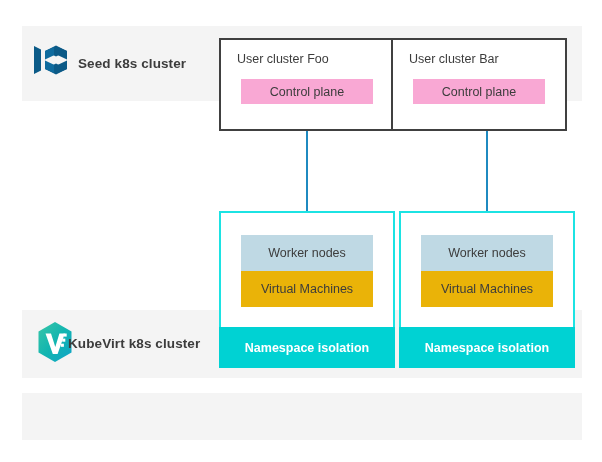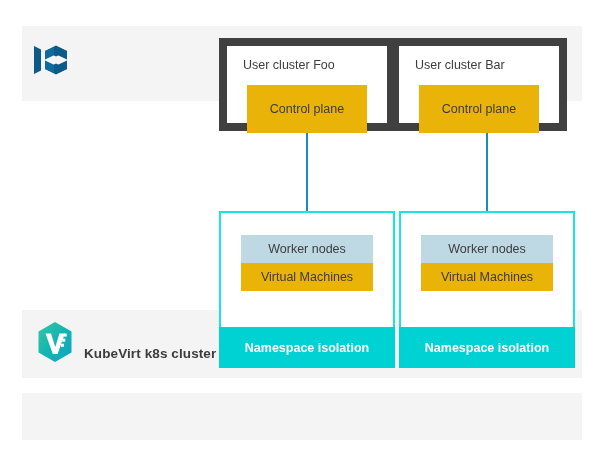--- a/index.html
+++ b/index.html
@@ -42,40 +42,40 @@
   
   .logo {
     position: absolute;
     display: block;
   }
 
   
   .cluster-box {
     position: absolute;
     background: #ffffff;
-    border: 8px solid #404040;
+    border: 2px solid #404040;
     box-sizing: border-box;
     z-index: 3;
     padding-left: 15px;
   }
   .cluster-title {
     position: absolute;
     top: 12px;
     left: 16px;
     font-size: 12.5px;
     color: #3c3c3c;
     white-space: nowrap;
   }
   .control-plane {
     position: absolute;
     left: 20px;
     right: 20px;
     top: 39px;
-    height: 48px;
-    background: #eab308;
+    height: 25px;
+    background: #f9a8d4;
     display: flex;
     align-items: center;
     justify-content: center;
     font-size: 12.5px;
     color: #3c3c3c;
   }
 
   
   .connector {
     position: absolute;
@@ -92,21 +92,21 @@
     box-sizing: border-box;
     z-index: 3;
   }
   .stack {
     position: absolute;
     left: 20px;
     right: 20px;
     top: 22px;
   }
   .stack-row {
-    height: 28px;
+    height: 36px;
     display: flex;
     align-items: center;
     justify-content: center;
     font-size: 12.5px;
     color: #3c3c3c;
   }
   .row-worker { background: #bfd9e4; }
   .row-vm     { background: #eab308; }
 
   .namespace-bar {
@@ -136,36 +136,37 @@
     <polygon points="0,2 7,5.5 7,26.5 0,30" fill="#0b5a87"></polygon>
 
     <polygon points="11,7 22,1.5 33,7 22,12.5" fill="#0b5a87"></polygon>
     <polygon points="11,7 11,15.5 20,11.2 20,3.2" fill="#0e6b9e"></polygon>
     <polygon points="33,7 33,15.5 24,11.2 24,3.2" fill="#0b5a87"></polygon>
 
     <polygon points="11,25 22,30.5 33,25 22,19.5" fill="#0b5a87"></polygon>
     <polygon points="11,25 11,16.5 20,20.8 20,28.8" fill="#0e6b9e"></polygon>
     <polygon points="33,25 33,16.5 24,20.8 24,28.8" fill="#0b5a87"></polygon>
   </svg>
+  <div class="band-label" style="left:78px; top:56px;">Seed k8s cluster</div>
 
   <svg class="logo" style="left:36px; top:321px;" width="38" height="42" viewBox="0 0 38 42">
     <defs>
       <linearGradient id="kvgrad" x1="0" y1="0" x2="1" y2="1">
         <stop offset="0%" stop-color="#39c6a7"></stop>
         <stop offset="50%" stop-color="#12b5b0"></stop>
         <stop offset="100%" stop-color="#0fa3c8"></stop>
       </linearGradient>
     </defs>
     <polygon points="19,1 35.5,10.5 35.5,31.5 19,41 2.5,31.5 2.5,10.5" fill="url(#kvgrad)"></polygon>
     <polygon points="9.5,12.5 15,12.5 19.3,26 23.4,12.5 28.8,12.5 21.6,33 16.8,33" fill="#ffffff"></polygon>
     <rect x="27.6" y="12.5" width="3.1" height="3.1" fill="#ffffff"></rect>
     <rect x="26.2" y="17.6" width="3.1" height="3.1" fill="#ffffff"></rect>
     <rect x="24.8" y="22.7" width="3.1" height="3.1" fill="#ffffff"></rect>
   </svg>
-  <div class="band-label" style="left:84px; top:336px;margin-top:10px;">KubeVirt k8s cluster</div>
+  <div class="band-label" style="left:68px; top:336px;">KubeVirt k8s cluster</div>
 
 
   <div class="connector" style="left:306px; top:128px; height:86px;"></div>
   <div class="connector" style="left:486px; top:128px; height:86px;"></div>
 
   <div class="cluster-box" style="left:219px; top:38px; width:176px; height:93px;">
     <div class="cluster-title">User cluster Foo</div>
     <div class="control-plane">Control plane</div>
   </div>
 

